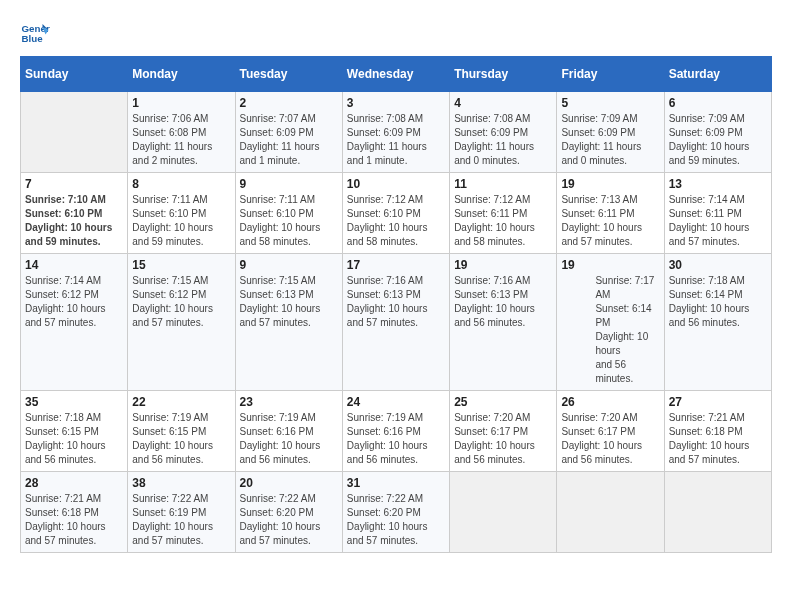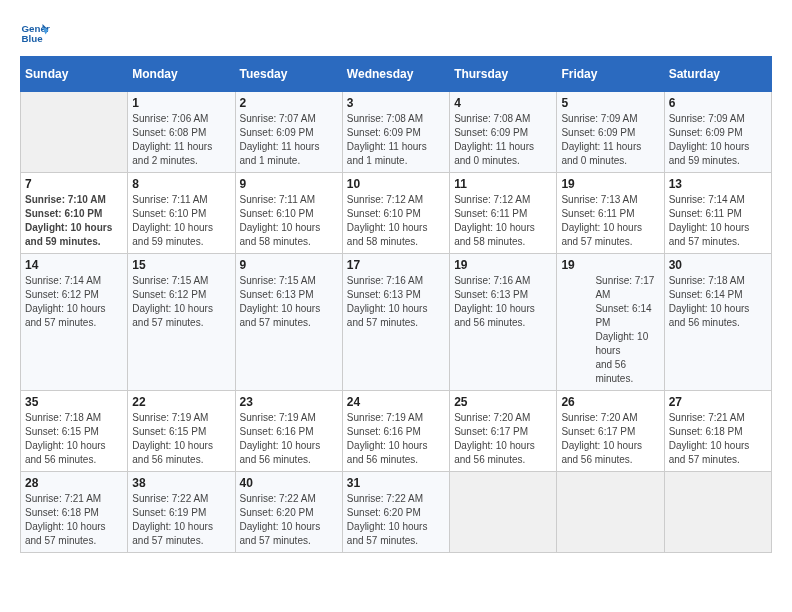--- a/index.html
+++ b/index.html
@@ -327,21 +327,21 @@
 and 57 minutes.</div>
           </td>
           <td>
             <span class="day-num">38</span>
             <div class="day-info" style="white-space: pre-line;">Sunrise: 7:22 AM
 Sunset: 6:19 PM
 Daylight: 10 hours
 and 57 minutes.</div>
           </td>
           <td>
-            <span class="day-num">40</span>
+            <span class="day-num">20</span>
             <div class="day-info" style="white-space: pre-line;">Sunrise: 7:22 AM
 Sunset: 6:20 PM
 Daylight: 10 hours
 and 57 minutes.</div>
           </td>
           <td>
             <span class="day-num">31</span>
             <div class="day-info" style="white-space: pre-line;">Sunrise: 7:22 AM
 Sunset: 6:20 PM
 Daylight: 10 hours

